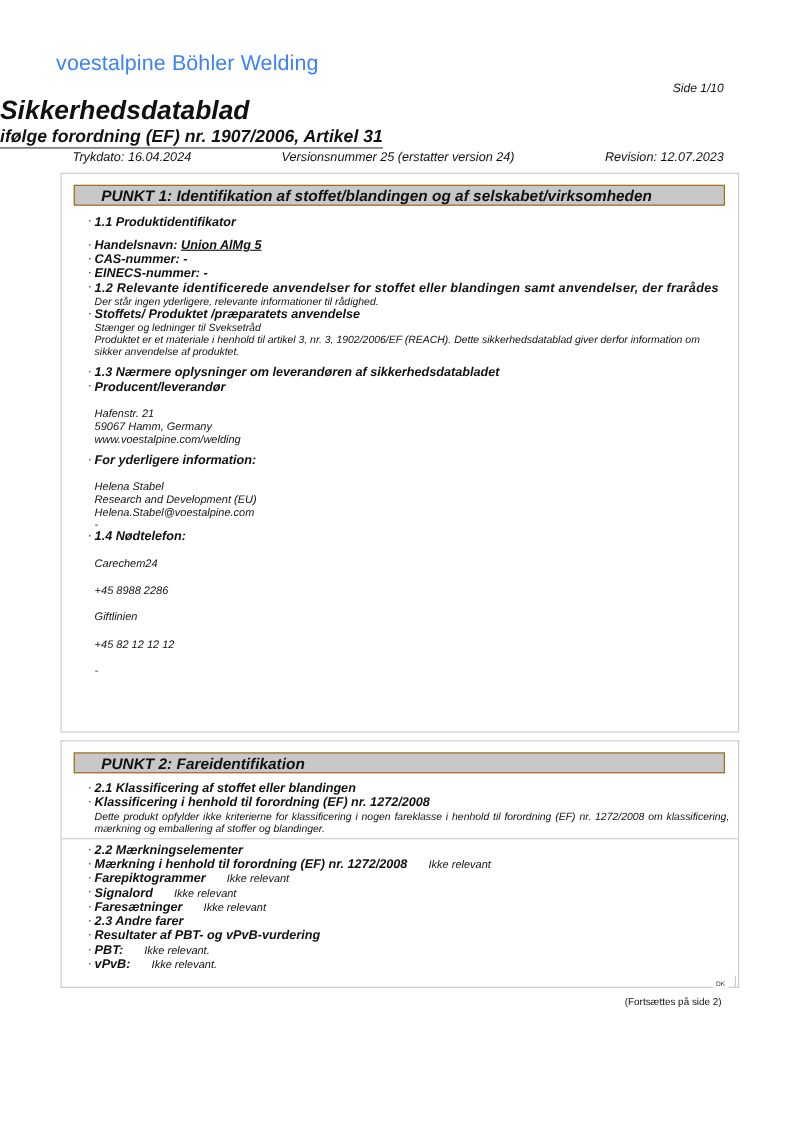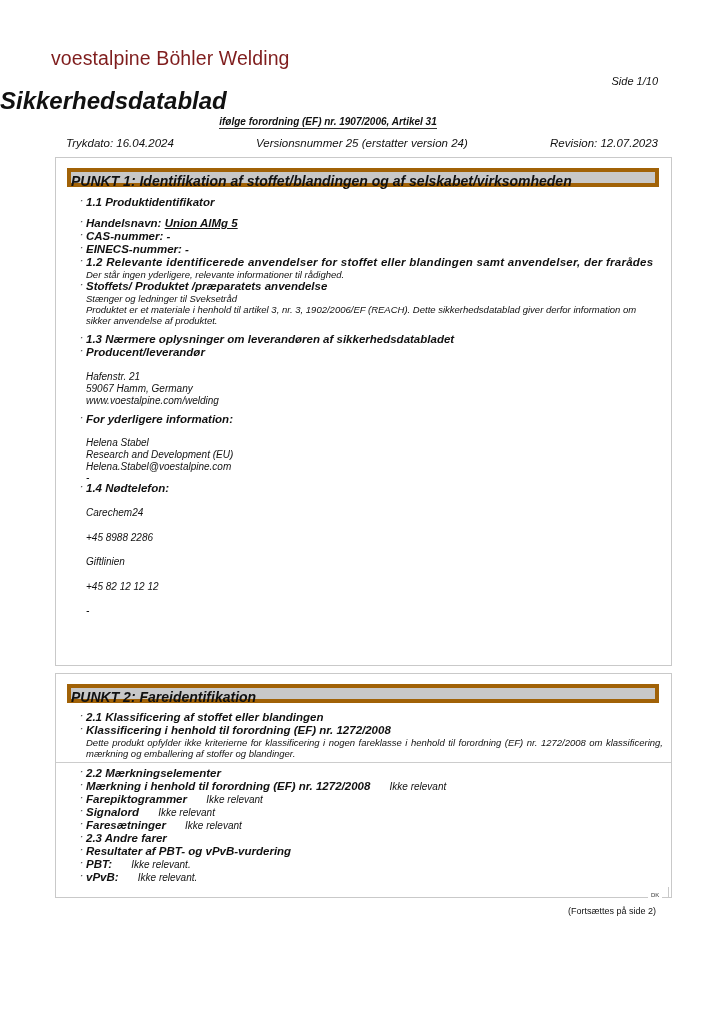--- a/index.html
+++ b/index.html
@@ -1,28 +1,28 @@
 <!DOCTYPE html>
 <html><head>
 <meta charset="utf-8">
 <style>
   html, body { margin:0; padding:0; background:#ffffff; }
   body { width:724px; height:1024px; position:relative; overflow:hidden;
          font-family:"Liberation Sans", sans-serif; color:#111; }
-  .brand { position:absolute; left:51px; top:47px; font-size:19.5px; color:#7f1d1d; letter-spacing:0.1px; }
+  .brand { position:absolute; left:51px; top:47px; font-size:19.5px; color:#3b82f6; letter-spacing:0.1px; }
   .page-num { position:absolute; right:66px; top:75px; font-size:11px; font-style:italic; }
   .title { position:absolute; left:0; width:724px; top:87px; text-align:left; font-size:24px; font-weight:bold; font-style:italic; }
-  .subtitle { position:absolute; left:0; width:656px; top:116px; text-align:center; font-size:10px; font-weight:bold; font-style:italic; }
+  .subtitle { position:absolute; left:0; width:656px; top:116px; text-align:left; font-size:16px; font-weight:bold; font-style:italic; }
   .subtitle span { border-bottom:1px solid #333; padding-bottom:1px; }
   .meta-row { position:absolute; left:66px; right:66px; top:137px; display:flex; justify-content:space-between; font-size:11.5px; font-style:italic; }
   .section-box { position:absolute; left:55px; width:615px; border:1px solid #c9c9c9; background:#fff; }
   .sec1 { top:157px; height:507px; }
   .sec2 { top:673px; height:224px; border-bottom:none; }
-  .sec-header { position:absolute; left:11px; width:592px; height:19px; background:#c8c8c8; border:4px solid #a16207; box-sizing:border-box;
-                font-size:14px; font-weight:bold; font-style:italic; line-height:18px; }
+  .sec-header { position:absolute; left:11px; width:592px; height:19px; background:#c8c8c8; border:1px solid #a16207; box-sizing:border-box;
+                font-size:14px; font-weight:bold; font-style:italic; padding-left:24px; line-height:18px; }
   .content { position:absolute; left:30px; right:8px; }
   .row { font-size:11.5px; line-height:13px; position:relative; }
   .b { font-weight:bold; font-style:italic; }
   .i { font-style:italic; font-size:9.5px; line-height:11px; }
   .val { font-style:italic; font-weight:normal; font-size:10px;padding-left:16px; }
   .dot { position:absolute; left:-6px; top:-1px; font-size:9px; color:#555; }
   .u { text-decoration:underline; }
   .addr { font-style:italic; font-size:10px; line-height:12px; }
   .just { text-align:justify; }
   .hr { border-top:1px solid #ccc; margin:3px -8px 4px -30px; }

